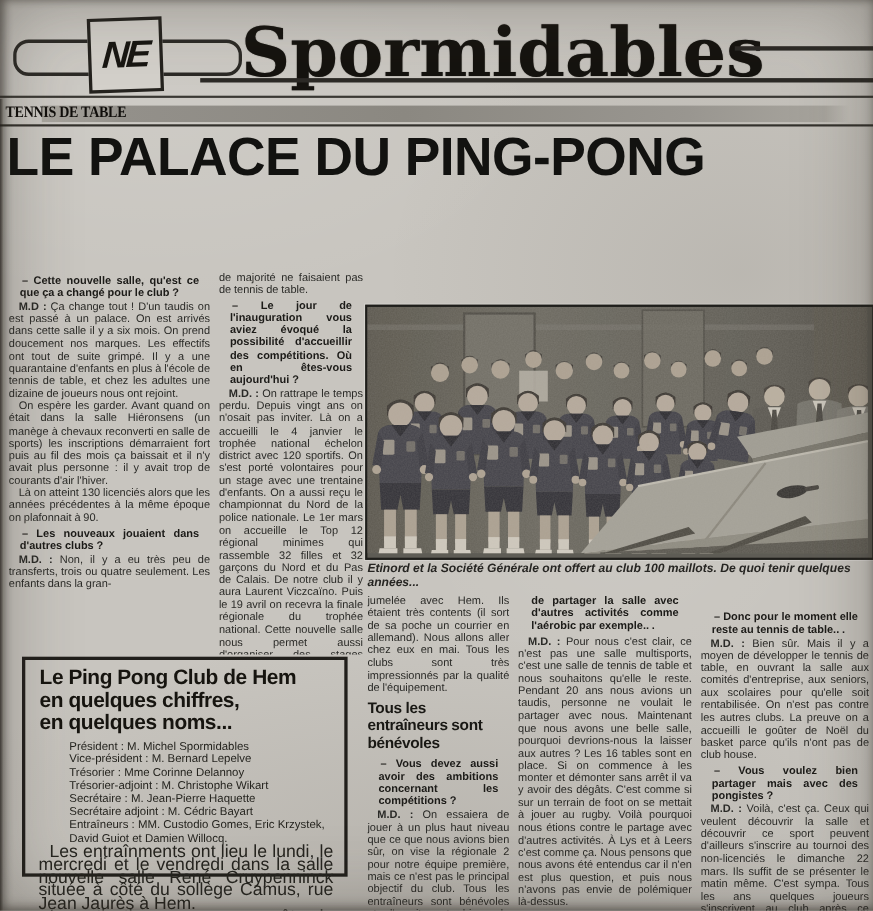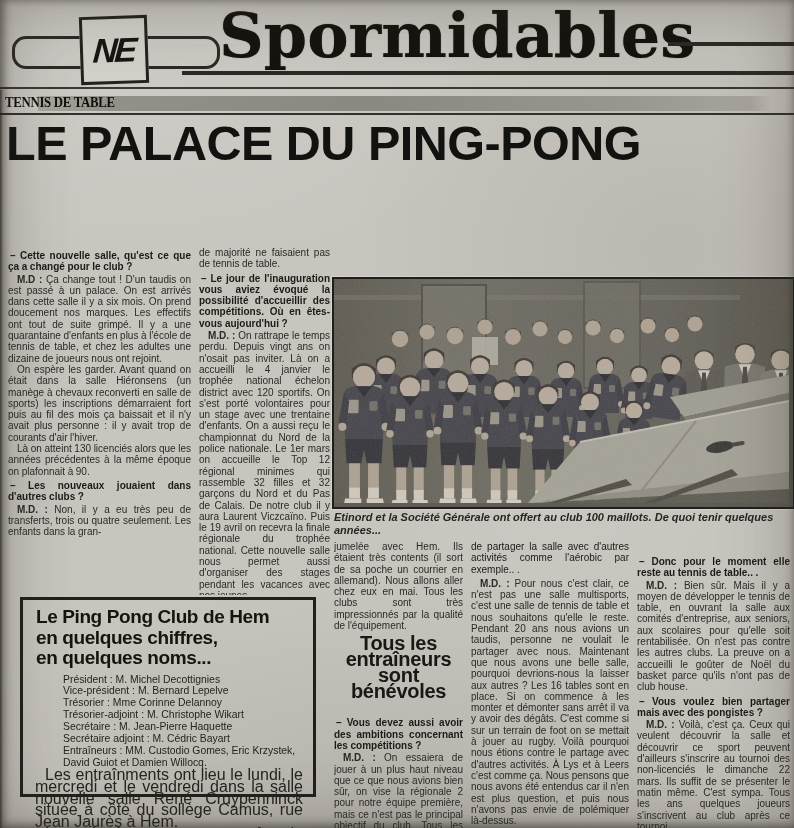--- a/index.html
+++ b/index.html
@@ -18,21 +18,21 @@
     content:"";position:absolute;inset:0;pointer-events:none;
     box-shadow:inset 0 0 70px rgba(52,48,40,.38), inset 4px 0 8px rgba(40,36,30,.45), inset 0 -4px 10px rgba(40,36,30,.35);
   }
   .abs{position:absolute;}
 
   
   .pill{left:12px;top:36px;width:202px;height:27px;border:3px solid #2c2a26;border-radius:14px;}
   .ne-box{left:80px;top:16px;width:62px;height:62px;background:#d3d0ca;border:3px solid #24221e;
           transform:rotate(-2deg);display:flex;align-items:center;justify-content:center;}
   .ne-box span{font:italic 900 34px/1 "Liberation Sans",sans-serif;letter-spacing:-3px;color:#181612;transform:skewX(-6deg);}
-  .mast-title{left:219px;top:2px;font:700 62px/1.1 "DejaVu Serif", serif;letter-spacing:0px;color:#15130f;text-shadow:0 0 1px rgba(20,18,14,.6);}
+  .mast-title{left:219px;top:14px;font:700 62px/1.1 "DejaVu Serif", serif;letter-spacing:0px;color:#15130f;text-shadow:0 0 1px rgba(20,18,14,.6);}
   .rule-right{left:668px;top:42px;width:126px;height:4px;background:#2c2a26;}
   .rule-under{left:182px;top:71px;width:612px;height:4px;background:#2c2a26;}
   .rule-thin{left:0;top:87px;width:794px;height:2px;background:#3a3833;}
 
   
   .section-bar{left:38px;top:96px;width:734px;height:15px;
     background:linear-gradient(90deg,#aaa7a0 0%,#93908a 10%,#8b8881 45%,#999690 80%,#a7a49d 97%,rgba(170,167,160,0) 100%);}
   .section-label{left:5px;top:94px;font:700 14.5px/1.2 "Liberation Serif",serif;letter-spacing:-.3px;color:#100e0b;
     transform:scaleX(.88);transform-origin:left center;white-space:nowrap;}
   .section-rule{left:0;top:113px;width:794px;height:2px;background:#33312c;}
@@ -44,25 +44,25 @@
     color:#201f1c;text-align:left;letter-spacing:-.1px;}
 
   
   .col{position:absolute;overflow:hidden;}
   #col1{left:8px;  top:247px;width:183px;height:350px;}
   #col2{left:199px;top:247px;width:131px;height:348px;}
   #col3{left:334px;top:541px;width:129px;height:287px;}
   #col4{left:471px;top:541px;width:158px;height:287px;}
   #col5{left:637px;top:553px;width:153px;height:287px;}
   .para{margin:0;text-align:justify;font-size:10px;line-height:11.3px;color:#2a2a27;text-indent:9px;word-spacing:-.2px;}
-  .para.q{font-weight:700;text-indent:2px;margin:3px 0 1px;color:#1c1b18;}
-  .para.qcont{font-weight:400;text-indent:0;margin:0 0 3px;color:#1c1b18;}
+  .para.q{font-weight:700;text-indent:2px;margin:3px 10px 1px;color:#1c1b18;}
+  .para.qcont{font-weight:700;text-indent:0;margin:0 12px 3px;color:#1c1b18;}
   .para.cont{text-indent:0;}
-  .para.sub{font-weight:700;font-size:20px;line-height:16px;text-indent:0;text-align:center;
-            letter-spacing:-.3px;margin:4px 0 18px;color:#191814;}
+  .para.sub{font-weight:700;font-size:14px;line-height:16px;text-indent:0;text-align:left;
+            letter-spacing:-.3px;margin:4px 0 6px;color:#191814;}
   .para b{font-weight:700;}
   .byline{margin-top:7px;text-align:right;font-weight:700;font-size:11px;line-height:12.5px;color:#1c1b18;}
 
   
   .photo{left:332px;top:277px;width:459px;height:228px;border:2px solid #1f1e1b;background:#5e5c55;box-shadow:0 0 0 1px rgba(255,255,255,.25);}
   .photo svg{display:block;}
   .caption{left:334px;top:511px;width:457px;font:italic 700 11px/13px "Liberation Sans",sans-serif;color:#262522;}
 
   
   .infobox{left:20px;top:597px;width:296px;height:200px;border:3px solid #211f1b;padding:7px 10px 6px 10px;box-sizing:border-box;}
@@ -244,21 +244,21 @@
   </div>
   <div class="abs caption">Etinord et la Société Générale ont offert au club 100 maillots. De quoi tenir quelques années...</div>
 
   <div class="abs infobox">
     <div class="title">
         <div class="line">Le Ping Pong Club de Hem</div>
         <div class="line">en quelques chiffres,</div>
         <div class="line">en quelques noms...</div>
       </div>
     <div class="roles">
-        <div class="line">Président : M. Michel Decottignies</div>
+        <div class="line">Président : M. Michel Spormidables</div>
         <div class="line">Vice-président : M. Bernard Lepelve</div>
         <div class="line">Trésorier : Mme Corinne Delannoy</div>
         <div class="line">Trésorier-adjoint : M. Christophe Wikart</div>
         <div class="line">Secrétaire : M. Jean-Pierre Haquette</div>
         <div class="line">Secrétaire adjoint : M. Cédric Bayart</div>
         <div class="line">Entraîneurs : MM. Custodio Gomes, Eric Krzystek, David Guiot et Damien Willocq.</div>
       </div>
     <div class="notes">
         <div class="line">Les entraînments ont lieu le lundi, le mercredi et le vendredi dans la salle nouvelle salle René Cruypenninck située à côté du sollège Camus, rue Jean Jaurès à Hem.</div>
         <div class="line">La cotisation pour un an coûte de 250 à 320 F.</div>

